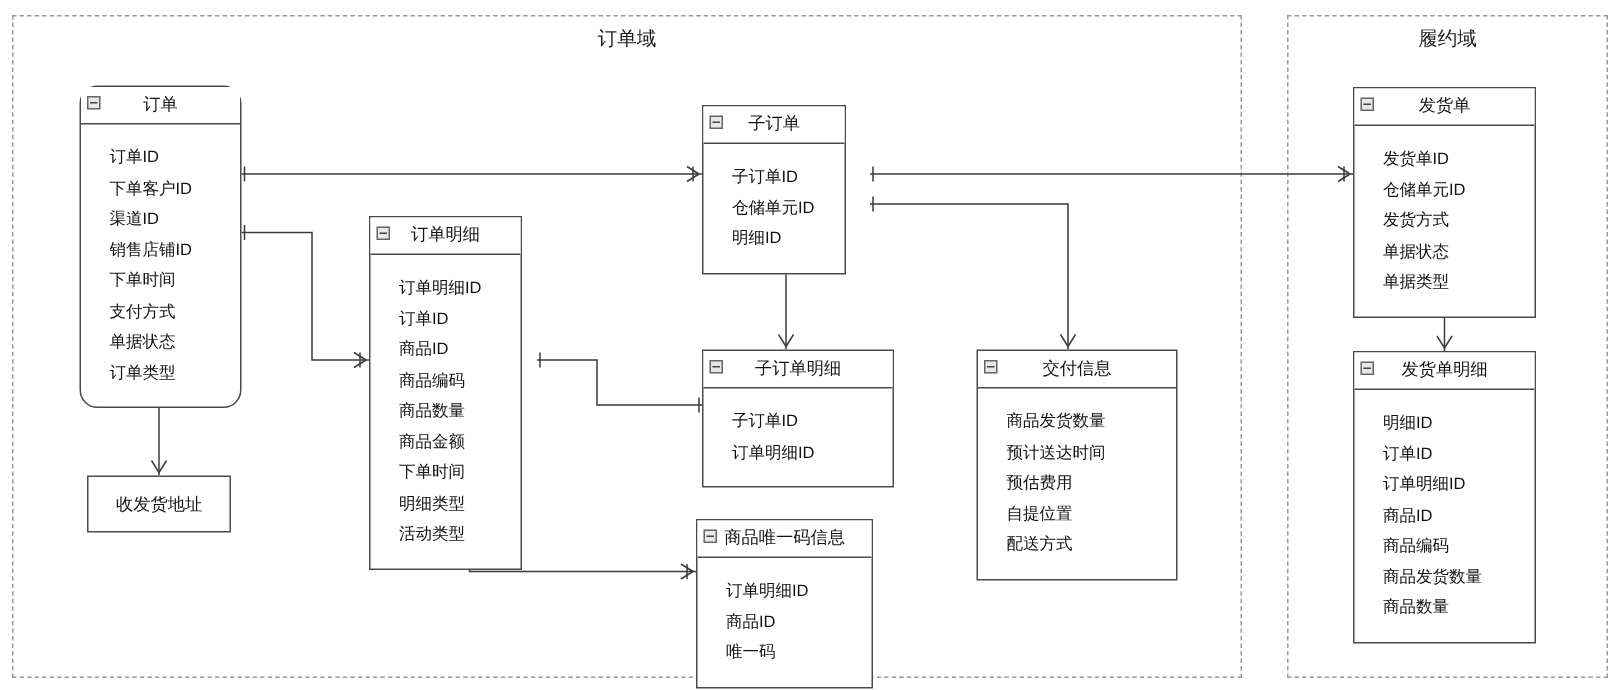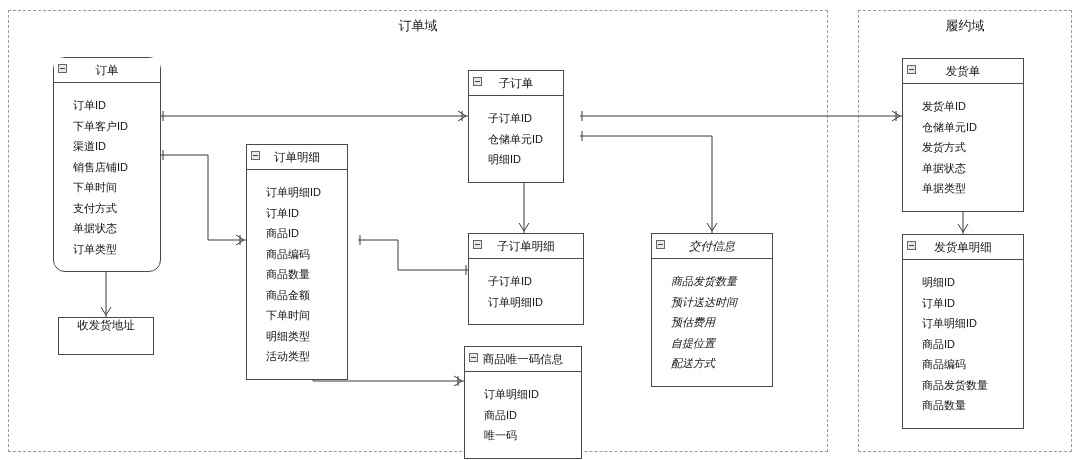--- a/index.html
+++ b/index.html
@@ -68,21 +68,21 @@
     white-space:nowrap;
     box-sizing:border-box;
   }
 
   
   .plainbox{
     position:absolute;
     box-sizing:border-box;
     border:1px solid #4a4a4a;
     background:#ffffff;
-    display:flex;justify-content:center;
+    display:flex;align-items:center;justify-content:center;
     font-size:11.5px;color:#111;
     z-index:5;
   }
 
   
   #links{position:absolute;left:0;top:0;width:1080px;height:460px;z-index:2;}
   #links line, #links path, #links polyline{
     stroke:#3a3a3a;stroke-width:1;fill:none;
   }
 </style>
@@ -196,28 +196,28 @@
         </ul>
       </div>
       <div class="entity" style="left: 468px; top: 70px; width: 96px;">
         <div class="entity-header"><span class="collapse-icon"></span><span>子订单</span></div>
         <ul class="entity-fields">
           <li>子订单ID</li>
           <li>仓储单元ID</li>
           <li>明细ID</li>
         </ul>
       </div>
-      <div class="entity" style="left: 468px; top: 233px; width: 116px;">
+      <div class="entity" style="left: 468px; top: 233px; width: 128px;">
         <div class="entity-header"><span class="collapse-icon"></span><span>子订单明细</span></div>
         <ul class="entity-fields">
           <li>子订单ID</li>
           <li>订单明细ID</li>
         </ul>
       </div>
-      <div class="entity" style="left: 651px; top: 233px; width: 122px; font-style: italic;">
+      <div class="entity" style="left: 651px; top: 233px; width: 134px;">
         <div class="entity-header"><span class="collapse-icon"></span><span>交付信息</span></div>
         <ul class="entity-fields">
           <li>商品发货数量</li>
           <li>预计送达时间</li>
           <li>预估费用</li>
           <li>自提位置</li>
           <li>配送方式</li>
         </ul>
       </div>
       <div class="entity" style="left: 464px; top: 346px; width: 118px;">

